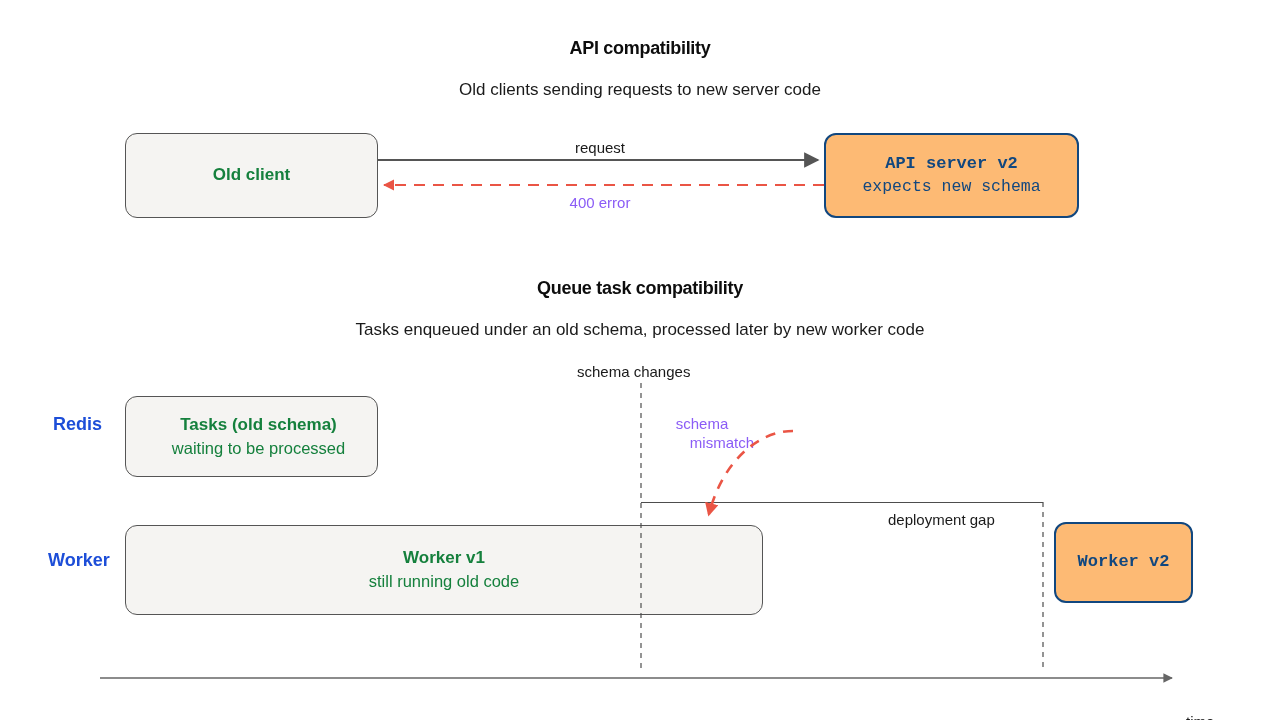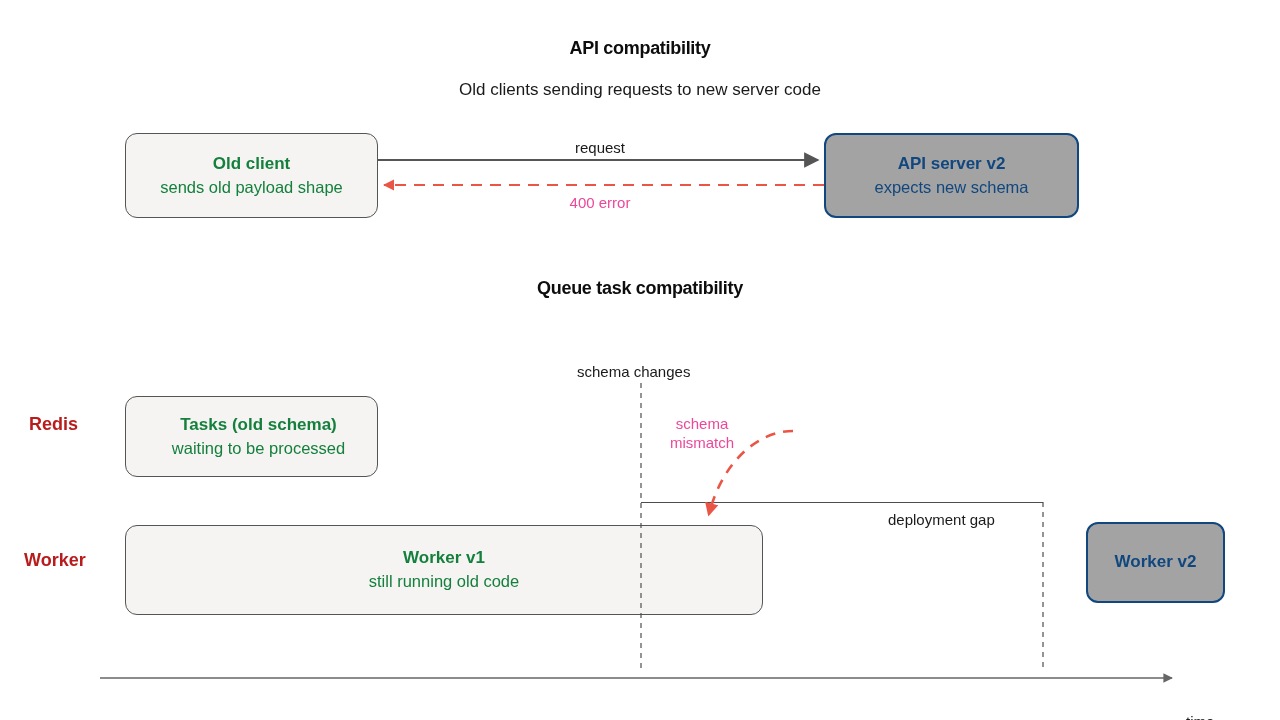--- a/index.html
+++ b/index.html
@@ -67,99 +67,101 @@
   .node .sub {
     font-size: 16.5px;
     line-height: 1.35;
   }
   .node.gray {
     background: #f5f4f2;
     border: 1.2px solid #555555;
     color: #15803d;
   }
   .node.blue {
-    background: #a3a3a3;
+    background: #fdba74;
     border: 2px solid #11477f;
     color: #11477f;
+    font-family: Liberation Mono, monospace;
   }
 
   
   .edge-label {
     position: absolute;
     font-size: 15px;
     color: #1a1a1a;
     white-space: nowrap;
   }
   .edge-label.red {
-    color: #ec4899;
+    color: #8b5cf6;
   }
   .edge-label.center {
     text-align: center;
   }
   .lane-label {
     position: absolute;
     font-weight: bold;
     font-size: 18px;
-    color: #b91c1c;
+    color: #1d4ed8;
     white-space: nowrap;
+    margin-left: 24px;
   }
   .axis-label {
     position: absolute;
     font-size: 15px;
     color: #1a1a1a;
     white-space: nowrap;
     margin-top: 43px;
   }
 </style>
 </head>
 <body>
 
 <div class="canvas">
 
   <div class="section-title" style="top:38px;">API compatibility</div>
   <div class="section-sub" style="top:80px;">Old clients sending requests to new server code</div>
 
   <div class="node gray" style="left:125px; top:133px; width:253px; height:85px;">
     <div class="title">Old client</div>
-    <div class="sub">sends old payload shape</div>
   </div>
 
   <div class="node blue" style="left:824px; top:133px; width:255px; height:85px;">
     <div class="title">API server v2</div>
     <div class="sub">expects new schema</div>
   </div>
 
   <div class="edge-label center" style="left:500px; top:139px; width:200px;">request</div>
 
   <div class="edge-label center red" style="left:500px; top:194px; width:200px;">400 error</div>
 
   <div class="section-title" style="top:278px;">Queue task compatibility</div>
+  <div class="section-sub" style="top:320px;">Tasks enqueued under an old schema, processed later by new worker code</div>
 
   <div class="lane-label" style="left:29px; top:414px;">Redis</div>
   <div class="lane-label" style="left:24px; top:550px;">Worker</div>
 
   <div class="node gray" style="left:125px; top:396px; width:253px; height:81px;padding-left:14px;">
     <div class="title">Tasks (old schema)</div>
     <div class="sub">waiting to be processed</div>
   </div>
 
 
   <div class="node gray" style="left:125px; top:525px; width:638px; height:90px;">
     <div class="title">Worker v1</div>
     <div class="sub">still running old code</div>
   </div>
 
-  <div class="node blue" style="left:1086px; top:522px; width:139px; height:81px;">
+  <div class="node blue" style="left:1054px; top:522px; width:139px; height:81px;">
     <div class="title">Worker v2</div>
   </div>
 
   <div class="edge-label" style="left:577px; top:363px;">schema changes</div>
 
   <div class="edge-label center red" style="left:650px; top:415px; width:104px;">schema</div>
-  <div class="edge-label center red" style="left:650px; top:434px; width:104px;">mismatch</div>
+  <div class="edge-label center red" style="left:650px; top:434px; width:104px;text-align:right;">mismatch</div>
 
   <div class="edge-label" style="left:888px; top:511px;">deployment gap</div>
 
   <div class="axis-label" style="left:1186px; top:670px;">time</div>
 
   <svg class="layer" viewBox="0 0 1280 720" xmlns="http://www.w3.org/2000/svg">
     <defs>
       <marker id="arrow-gray" viewBox="0 0 10 10" refX="9" refY="5" markerWidth="7" markerHeight="7" orient="auto-start-reverse">
         <path d="M 0 0 L 10 5 L 0 10 z" fill="#555555"></path>
       </marker>

